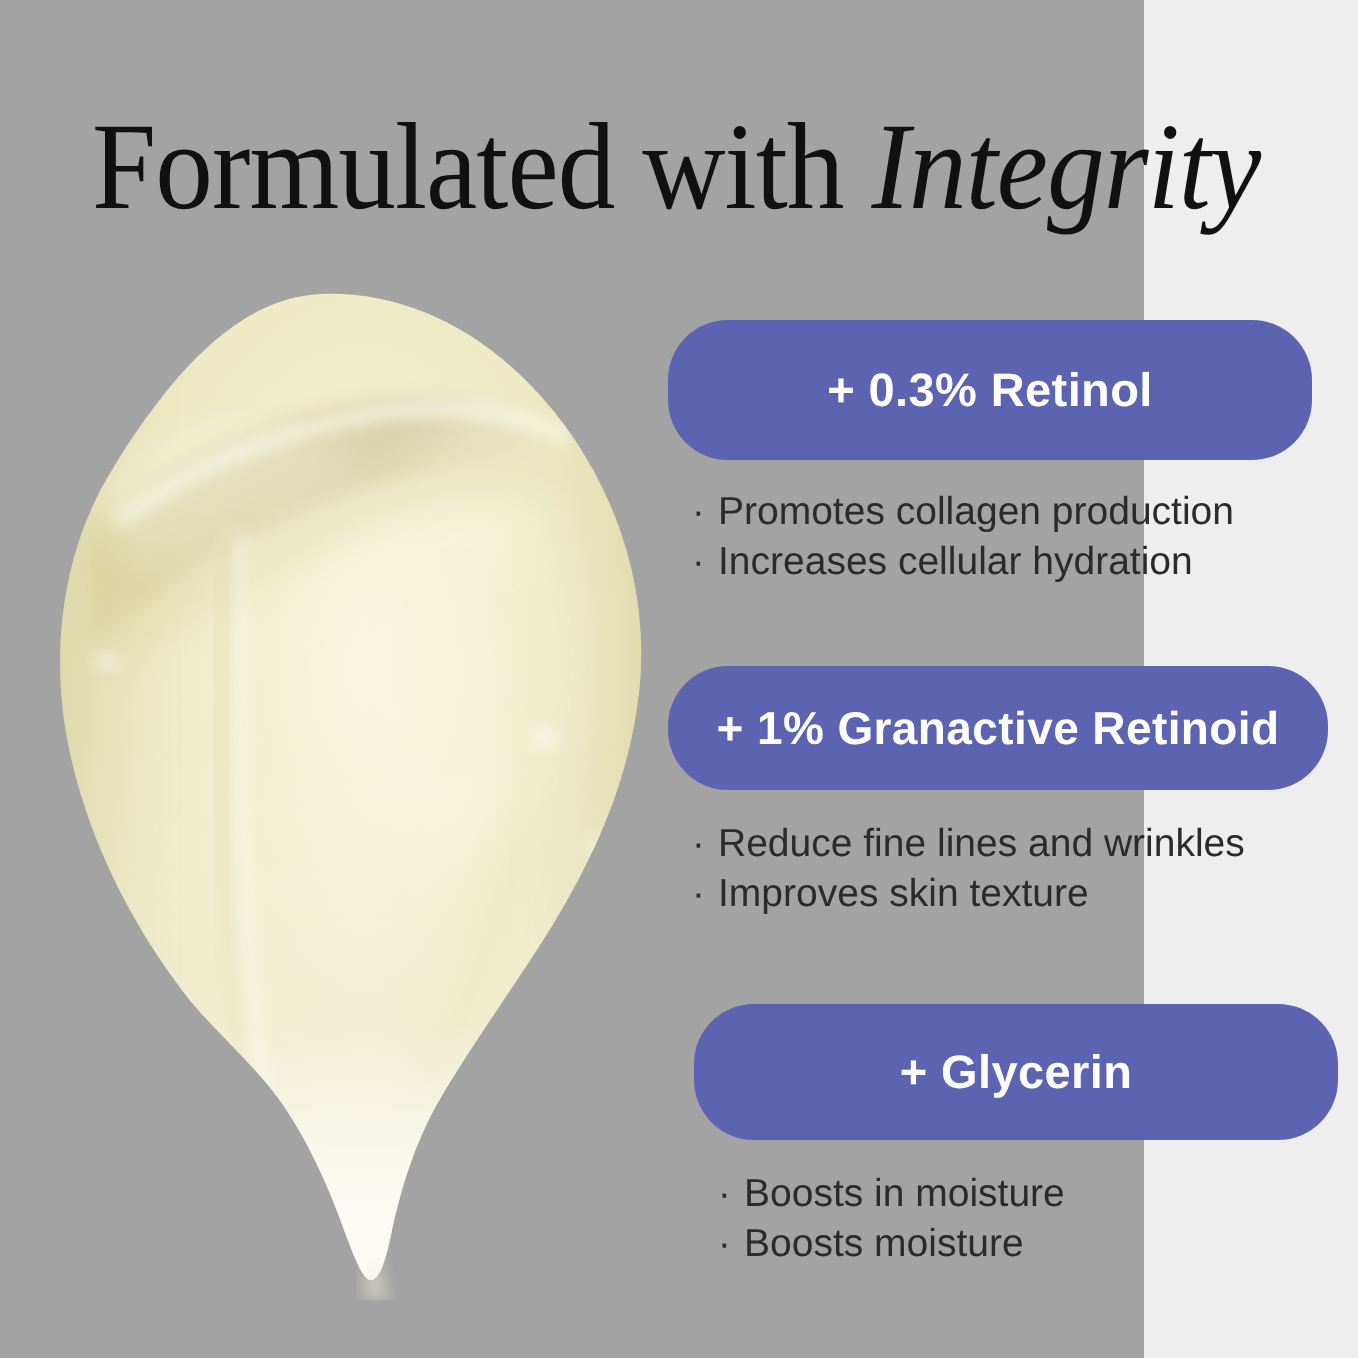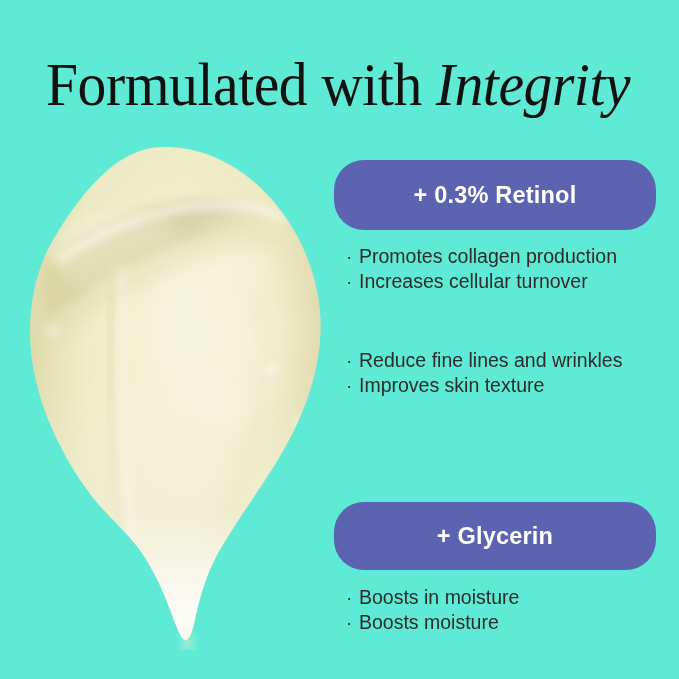--- a/index.html
+++ b/index.html
@@ -3,21 +3,21 @@
 <meta charset="utf-8">
 <style>
   html,body{margin:0;padding:0;}
   body{
     width:679px;height:679px;
     background:#efeeee;
     font-family:"Liberation Sans",sans-serif;
     overflow:hidden;
     position:relative;
   }
-  #root{position:relative;width:679px;height:679px;background:#5eead4;}
+  #root{position:relative;width:572px;height:679px;background:#a3a3a3;}
 
   
   .title{
     position:absolute;
     left:46px; top:48px;
     width:596px;
     height:72px;
     color:#111111;
     font-family:"Liberation Serif",serif;
     font-size:62px;
@@ -80,21 +80,21 @@
     color:#2b2b2b;
     font-size:19px;
     line-height:25px;
   }
   .bullets .txt{line-height:25px;}
 
   .g1{position:absolute;left:0;top:0;}
   .g1 .bullets{margin-top:14px;margin-left:12px;}
   .g2{position:absolute;left:0;top:173px;}
   .g2 .bullets{margin-top:15px;margin-left:12px;}
-  .g3{position:absolute;left:0;top:342px;}
+  .g3{position:absolute;left:13px;top:342px;}
   .g3 .bullets{margin-top:15px;margin-left:12px;}
 </style>
 </head>
 <body>
 
 <div id="root">
 
   <div class="title"><span>Formulated with </span><span class="it">Integrity</span></div>
 
   <div class="swatch-wrap">
@@ -213,26 +213,27 @@
 
     <div class="group g1">
       <div class="badge b1">+ 0.3% Retinol</div>
       <ul class="bullets">
         <li>
           <span class="dot">·</span>
           <span class="txt">Promotes collagen production</span>
         </li>
         <li>
           <span class="dot">·</span>
-          <span class="txt">Increases cellular turnover</span>
+          <span class="txt">Increases cellular hydration</span>
         </li>
       </ul>
     </div>
 
     <div class="group g2">
+      <div class="badge b2">+ 1% Granactive Retinoid</div>
       <ul class="bullets">
         <li>
           <span class="dot">·</span>
           <span class="txt">Reduce fine lines and wrinkles</span>
         </li>
         <li>
           <span class="dot">·</span>
           <span class="txt">Improves skin texture</span>
         </li>
       </ul>

